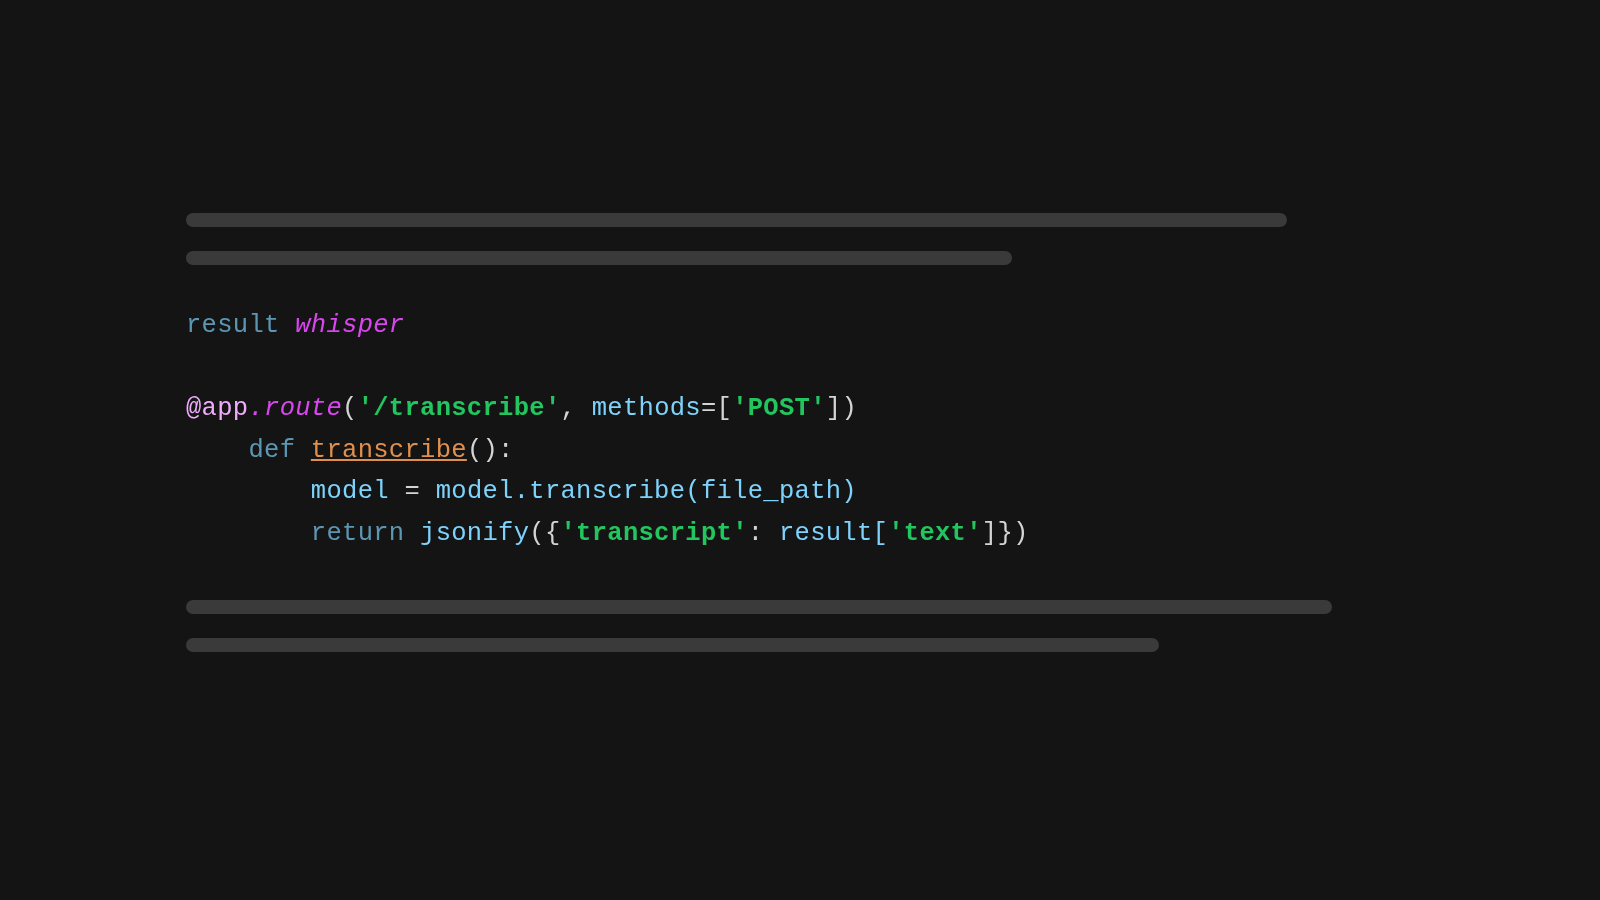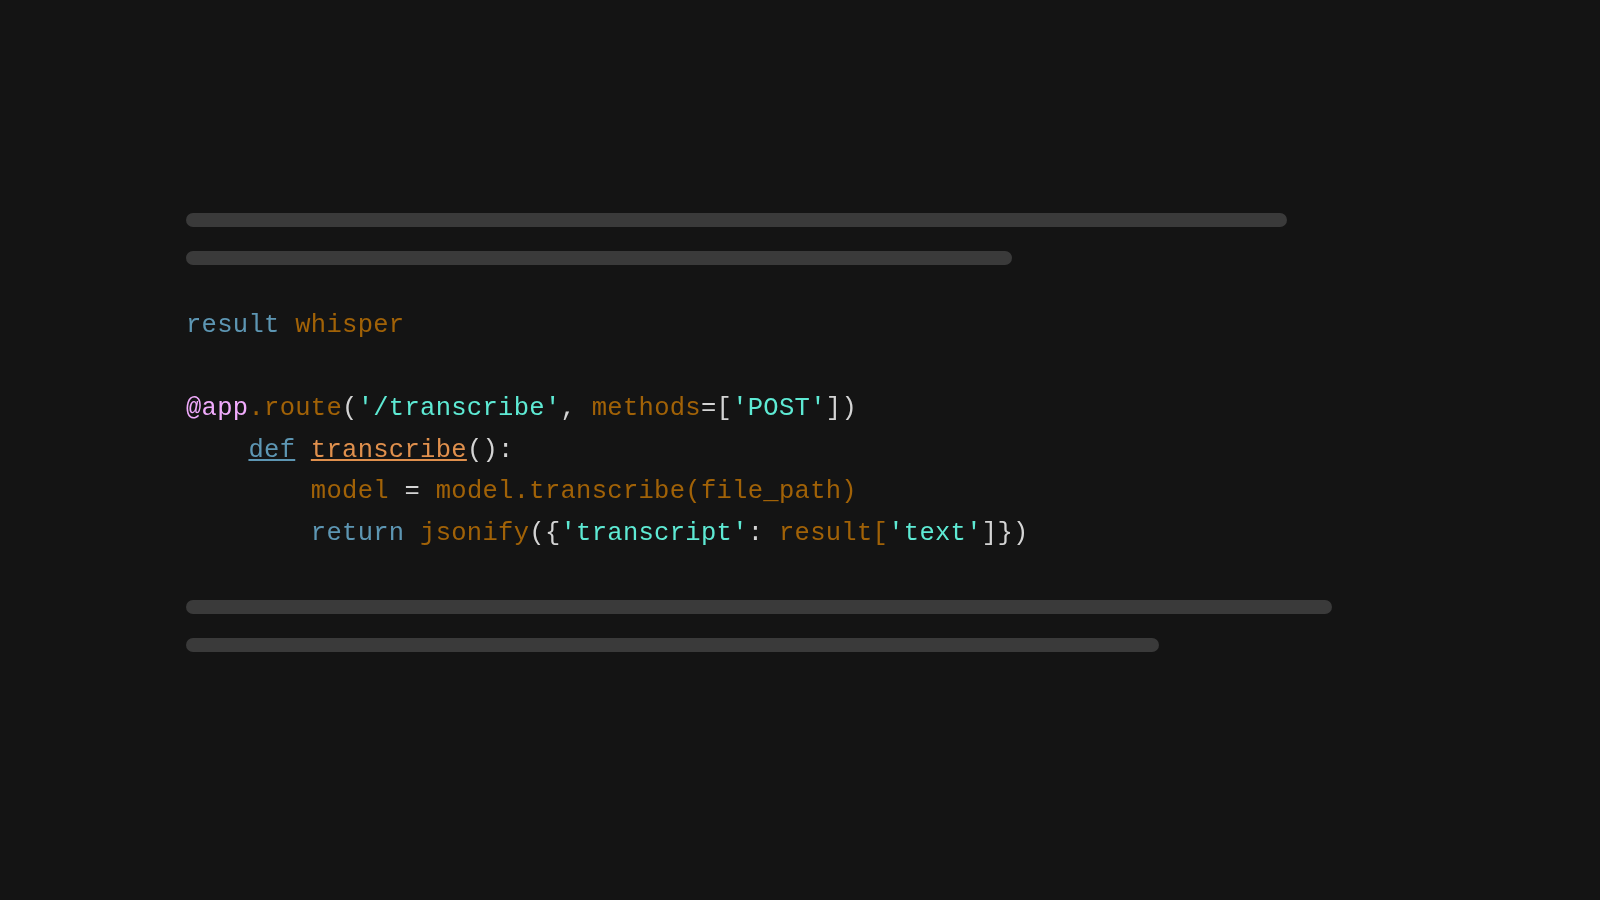--- a/index.html
+++ b/index.html
@@ -44,41 +44,42 @@
     .skeleton-bottom-1 {
       width: 1146px;
     }
     .skeleton-bottom-2 {
       width: 973px;
     }
     .tok-keyword {
       color: #5d96b3;
     }
     .tok-default {
-      color: #a16207;
+      color: #d946ef;
+      font-style: italic;
     }
     .tok-decorator {
       color: #f0abfc;
     }
     .tok-string {
-      color: #5eead4;
+      color: #22c55e;
+      font-weight: bold;
     }
     .tok-def {
       color: #5d96b3;
-      text-decoration: underline;
     }
     .tok-funcname {
       color: #e0904d;
       text-decoration: underline;
     }
     .tok-punct {
       color: #d4d4d4;
     }
     .tok-ident {
-      color: #a16207;
+      color: #7dd3fc;
     }
   </style>
 </head>
 <body>
 
 <div class="content-area">
   <div class="skeleton-bar skeleton-top-1"></div>
   <div class="skeleton-bar skeleton-top-2"></div>
 
   <div class="code-block"><span><span class="tok-keyword">result</span><span class="tok-default"> </span><span class="tok-default">whisper</span></span>

